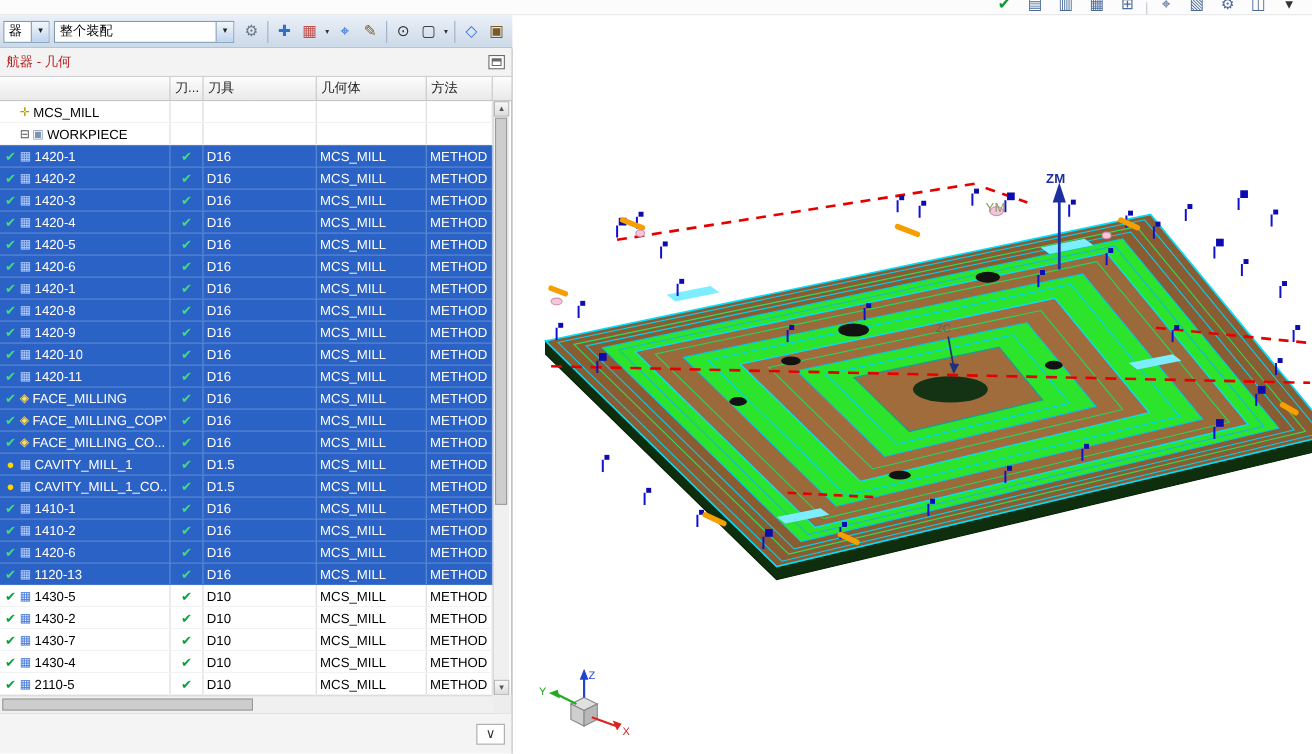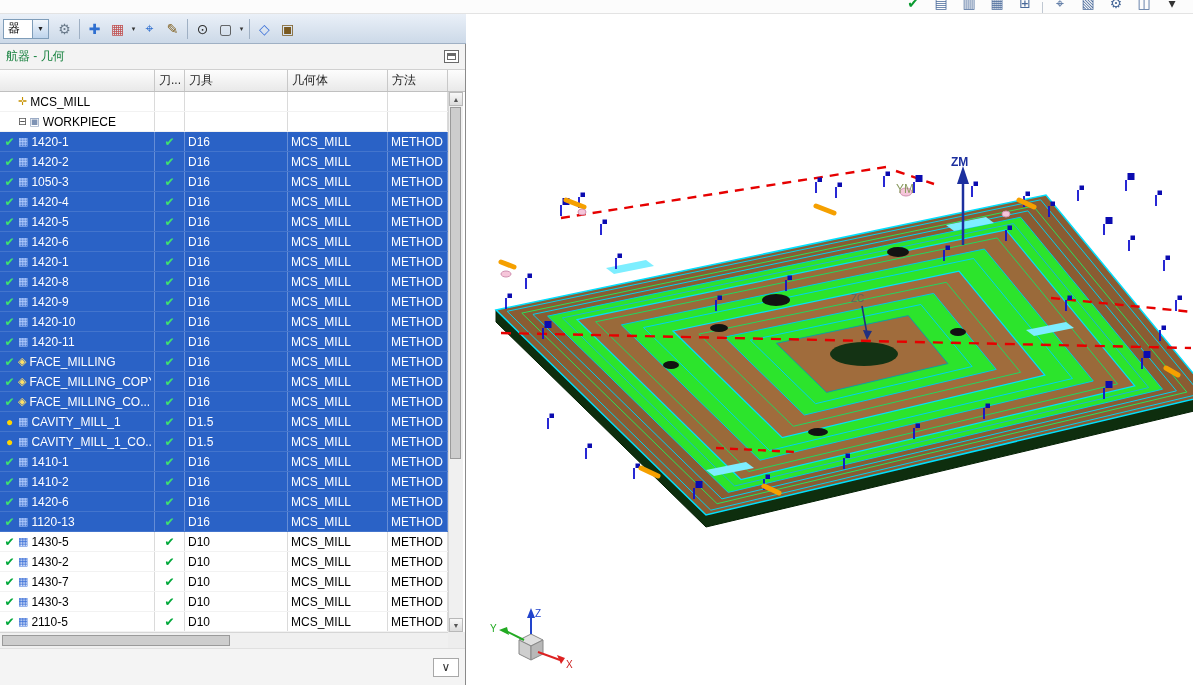--- a/index.html
+++ b/index.html
@@ -28,21 +28,21 @@
   .ticons{display:flex;align-items:center}
   .tbtn{width:23px;height:24px;display:flex;align-items:center;justify-content:center;font-size:14px;
     border:1px solid transparent;border-radius:2px}
   .tdrop{width:9px;font-size:7px;color:#333;text-align:center}
   .tsep{width:1px;height:20px;background:#9fb0c4;margin:0 3px}
 
   
   .panel{position:absolute;left:0;top:44px;width:466px;height:641px;background:#fff;
     border-right:1px solid #8a8a8a}
   .panel-title{height:26px;background:#f3f3f3;border-bottom:1px solid #d0d0d0;display:flex;
-    align-items:center;justify-content:space-between;padding:0 6px;font-size:12px;color:#15803d}
+    align-items:center;justify-content:space-between;padding:0 6px;font-size:12px;color:#b91c1c}
   .win-btn{width:15px;height:13px;border:1px solid #6a6a6a;background:#fff;position:relative}
   .win-btn::before{content:"";position:absolute;inset:2px;border:1px solid #6a6a6a;border-top-width:3px}
 
   .thead{display:flex;height:22px;background:linear-gradient(#fdfdfd,#e9e9e9);
     border-bottom:1px solid #c0c0c0;font-size:12px;color:#222}
   .th{border-right:1px solid #c8c8c8;display:flex;align-items:center;padding:0 4px;overflow:hidden;white-space:nowrap}
   .c-name{width:155px}.c-tp{width:30px}.c-tool{width:103px}.c-geom{width:100px}.c-meth{width:60px}
 
   .tbody{position:relative;width:448px;height:540px;overflow:hidden}
   .row{display:flex;height:20px;font-size:12px;color:#000;background:#fff;align-items:stretch;
@@ -95,20 +95,24 @@
         <div class="tsi" style="color: rgb(74, 106, 154);">▧</div>
         <div class="tsi" style="color: rgb(74, 106, 154);">⚙</div>
         <div class="tsi" style="color: rgb(74, 106, 154);">◫</div>
         <div class="tsi" style="color: rgb(51, 51, 51);">▾</div>
       </div>
   </div>
 
   <div class="toolbar">
     <div class="combo filter">
       <span class="combo-text">器</span>
+      <span class="combo-arrow">▼</span>
+    </div>
+    <div class="combo assembly">
+      <span class="combo-text">整个装配</span>
       <span class="combo-arrow">▼</span>
     </div>
     <div class="ticons">
         <div class="tbtn" style="color: rgb(106, 122, 138);">⚙</div>
         <div class="tsep"></div>
         <div class="tbtn" style="color: rgb(47, 111, 208);">✚</div>
         <div class="tbtn" style="color: rgb(192, 80, 80);">▦</div>
         <div class="tdrop">▾</div>
         <div class="tbtn" style="color: rgb(47, 111, 208);">⌖</div>
         <div class="tbtn" style="color: rgb(128, 96, 32);">✎</div>
@@ -191,21 +195,21 @@
     </div>
     <div class="cell c-tool">D16</div>
     <div class="cell c-geom">MCS_MILL</div>
     <div class="cell c-meth">METHOD</div>
   </div>
         <div class="row sel">
     <div class="cell c-name">
       <span class="chk">✔</span>
 
       <span class="ricon" style="color: rgb(184, 208, 255);">▦</span>
-      <span class="rname">1050-3</span>
+      <span class="rname">1420-3</span>
     </div>
     <div class="cell c-tp">
       <span class="chk">✔</span>
     </div>
     <div class="cell c-tool">D16</div>
     <div class="cell c-geom">MCS_MILL</div>
     <div class="cell c-meth">METHOD</div>
   </div>
         <div class="row sel">
     <div class="cell c-name">
@@ -485,21 +489,21 @@
     </div>
     <div class="cell c-tool">D10</div>
     <div class="cell c-geom">MCS_MILL</div>
     <div class="cell c-meth">METHOD</div>
   </div>
         <div class="row">
     <div class="cell c-name">
       <span class="chk">✔</span>
 
       <span class="ricon" style="color: rgb(58, 111, 216);">▦</span>
-      <span class="rname">1430-3</span>
+      <span class="rname">1430-4</span>
     </div>
     <div class="cell c-tp">
       <span class="chk">✔</span>
     </div>
     <div class="cell c-tool">D10</div>
     <div class="cell c-geom">MCS_MILL</div>
     <div class="cell c-meth">METHOD</div>
   </div>
         <div class="row">
     <div class="cell c-name">

